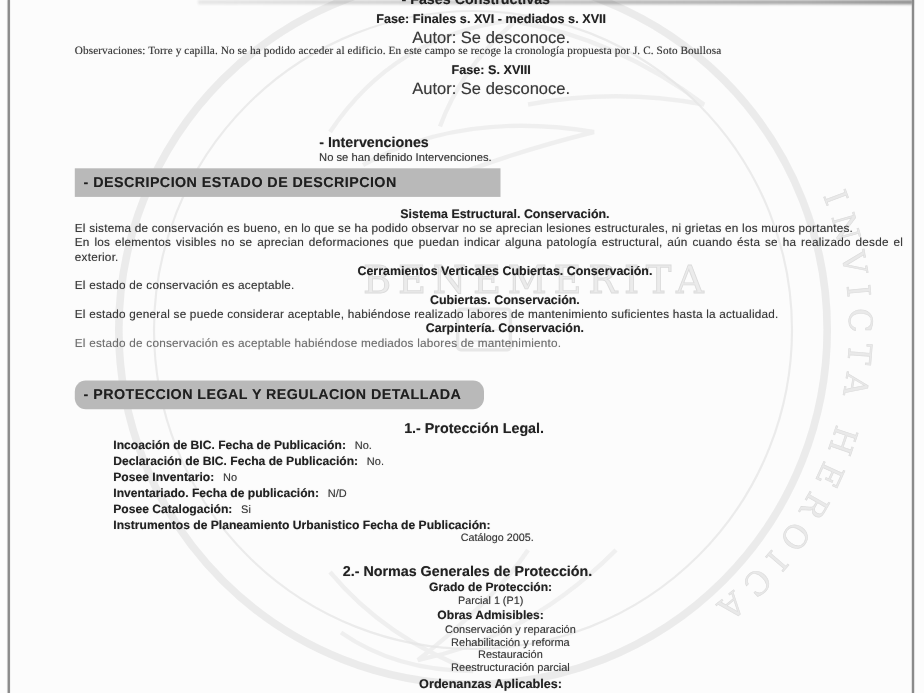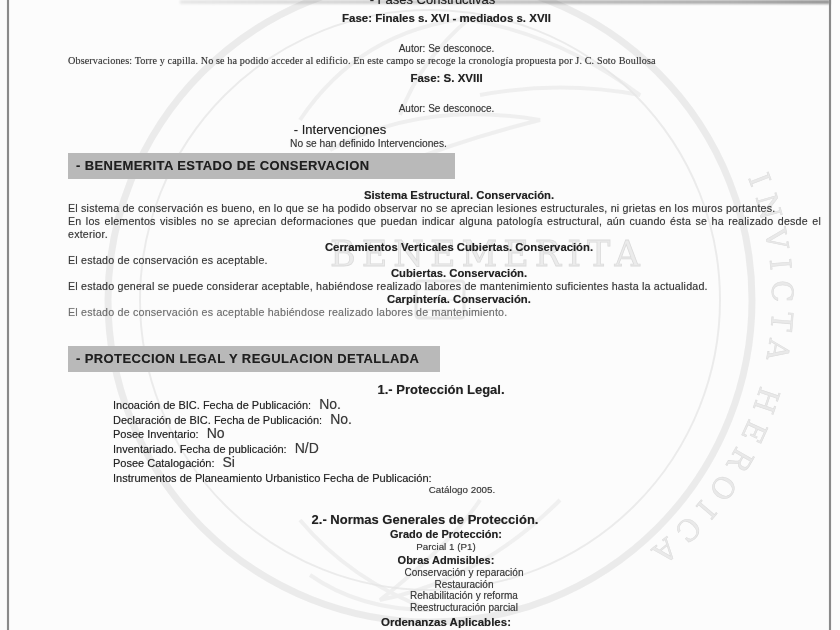--- a/index.html
+++ b/index.html
@@ -18,44 +18,44 @@
   .border-v{position:absolute;top:0;bottom:0;width:2px;background:#8a8a8a;box-shadow:0 0 1px #aaa;}
   .border-left{left:7px;}
   .border-right{left:829px;}
   .smudge{position:absolute;top:0;left:180px;width:650px;height:4px;
     background:linear-gradient(to right, rgba(120,120,120,.15), rgba(70,70,70,.45) 85%, rgba(60,60,60,.55));
     filter:blur(1px);}
   
   .watermark{position:absolute;top:0;left:0;z-index:0;}
   
   section{position:absolute;z-index:2;}
-  .h1{font-size:13px;font-weight:normal;color:#222;line-height:14px;}
+  .h1{font-size:13px;font-weight:bold;color:#222;line-height:14px;}
   .indent28{margin-left:28px;}
   .indent57{margin-left:57px;}
   .indent42{margin-left:42px;}
   .indent29{margin-left:29px;}
   .fase{font-size:11.5px;font-weight:bold;color:#222;line-height:13px;margin-top:5px;}
-  .small{font-size:10px;line-height:11px;margin-top:18px;color:#3a3a3a;}
+  .small{font-size:15px;line-height:11px;margin-top:4px;color:#3a3a3a;}
   .obs{font-size:10.2px;line-height:11.5px;margin-top:1px;letter-spacing:.1px;
        width:753px;text-align:justify;color:#383838;font-family:Liberation Serif, serif;}
   .mid{font-size:10.2px;line-height:12px;margin-top:1px;color:#3a3a3a;}
   .bar{
     position:absolute;z-index:2;left:68px;height:26px;box-sizing:border-box;
     background:#b9b9b9;color:#1f1f1f;font-weight:bold;font-size:13px;
     letter-spacing:.4px;padding:5px 8px 0 8px;line-height:16px;
     text-shadow:0 0 0.6px rgba(40,40,40,.5);
   }
   .shead{font-size:11.3px;font-weight:bold;color:#222;line-height:13px;}
   .bodyp{font-size:10.7px;line-height:12.9px;letter-spacing:.2px;
          text-align:justify;color:#3a3a3a;}
   .faded{opacity:.72;}
   .num-head{font-size:13px;font-weight:bold;color:#222;line-height:14px;}
   .field{line-height:14.5px;height:14.5px;white-space:nowrap;}
-  .flabel{font-size:11px;font-weight:normal;color:#222;}
-  .fvalue{font-size:14px;color:#3a3a3a;margin-left:8px;}
+  .flabel{font-size:11px;font-weight:bold;color:#222;}
+  .fvalue{font-size:10px;color:#3a3a3a;margin-left:8px;}
   .val-sm{font-size:9.8px;line-height:12px;color:#3a3a3a;}
   .sub-label{font-size:11px;font-weight:bold;color:#222;line-height:14px;}
   .obra{font-size:10px;line-height:11.7px;color:#3a3a3a;margin-left:36px;}
   .conserv-group{width:753px;}
 </style>
 </head>
 <body>
 
 <div class="page">
 
@@ -95,39 +95,39 @@
       <div class="fase txt">Fase: S. XVIII</div>
       <div class="small txt">Autor: Se desconoce.</div>
     </div>
   </section>
 
   <section style="left:40px; top:123px; width:600px;">
     <div class="h1 txt">- Intervenciones</div>
     <div class="mid indent57 txt">No se han definido Intervenciones.</div>
   </section>
 
-  <div class="bar" style="top:153px; width:387px;">- BENEMERITA ESTADO DE CONSERVACION</div>
+  <div class="bar" style="top:153px; width:387px;">- DESCRIPCION ESTADO DE DESCRIPCION</div>
 
   <section style="left:68px; top:189px; width:753px;">
     <div class="conserv-group">
       <div class="shead indent29 txt">Sistema Estructural. Conservación.</div>
       <div class="bodyp txt">El sistema  de conservación es bueno, en lo que se ha podido observar no se aprecian lesiones estructurales, ni grietas en los muros portantes.</div>
       <div class="bodyp txt">En los elementos visibles no se aprecian deformaciones que puedan indicar alguna patología estructural, aún cuando ésta se ha realizado desde el exterior.</div>
       <div class="shead indent29 txt">Cerramientos Verticales Cubiertas. Conservación.</div>
       <div class="bodyp txt">El estado de conservación es aceptable.</div>
       <div class="shead indent29 txt">Cubiertas. Conservación.</div>
       <div class="bodyp txt">El estado general se puede considerar aceptable, habiéndose realizado labores de mantenimiento suficientes hasta la actualidad.</div>
       <div class="shead indent29 txt">Carpintería. Conservación.</div>
-      <div class="bodyp faded txt">El estado de conservación es aceptable habiéndose realizado labores de mantenimiento.</div>
+      <div class="bodyp faded txt">El estado de conservación es aceptable habiéndose mediados labores de mantenimiento.</div>
     </div>
   </section>
 
-  <div class="bar" style="top:346px; width:372px;">- PROTECCION LEGAL Y REGULACION DETALLADA</div>
+  <div class="bar" style="top:346px; width:372px;border-radius:10px;">- PROTECCION LEGAL Y REGULACION DETALLADA</div>
 
-  <section style="left:71px; top:383px; width:740px;">
+  <section style="left:61px; top:383px; width:740px;">
     <div class="num-head txt">1.- Protección Legal.</div>
     <div class="indent42">
       <div class="field">
         <span class="flabel txt">Incoación de BIC. Fecha de Publicación:</span><span class="fvalue txt">No.</span>
       </div>
       <div class="field">
         <span class="flabel txt">Declaración de BIC. Fecha de Publicación:</span><span class="fvalue txt">No.</span>
       </div>
       <div class="field">
         <span class="flabel txt">Posee Inventario:</span><span class="fvalue txt">No</span>
@@ -145,20 +145,20 @@
     </div>
   </section>
 
   <section style="left:55px; top:513px; width:740px;">
     <div class="num-head txt">2.- Normas Generales de Protección.</div>
     <div class="indent42">
       <div class="sub-label txt">Grado de Protección:</div>
       <div class="val-sm txt">Parcial 1 (P1)</div>
       <div class="sub-label txt">Obras Admisibles:</div>
       <div class="obra txt">Conservación y reparación</div>
+      <div class="obra txt">Rehabilitación y reforma</div>
       <div class="obra txt">Restauración</div>
-      <div class="obra txt">Rehabilitación y reforma</div>
       <div class="obra txt">Reestructuración parcial</div>
       <div class="sub-label txt" style="font-size:11.5px;margin-top:1px;">Ordenanzas Aplicables:</div>
     </div>
   </section>
 
 </div>
 
 </body></html>

